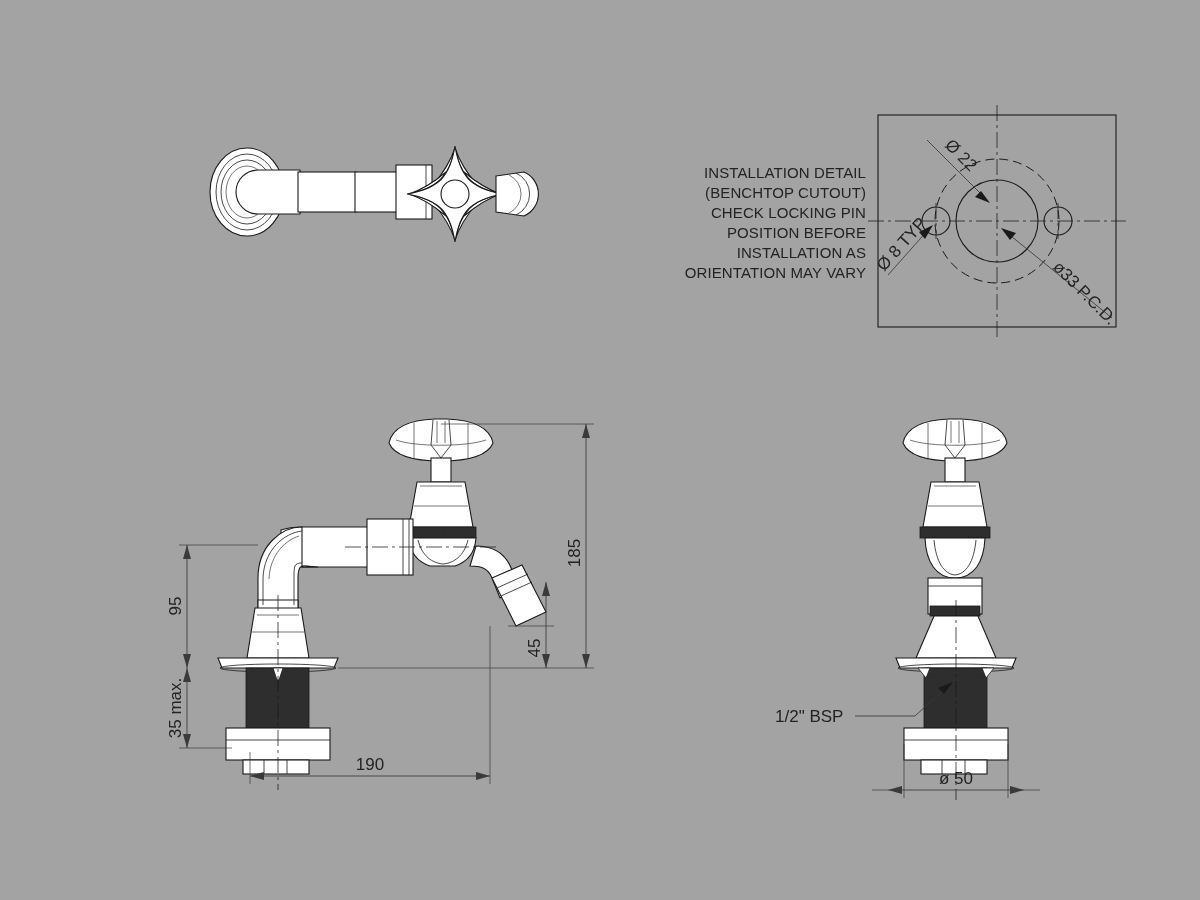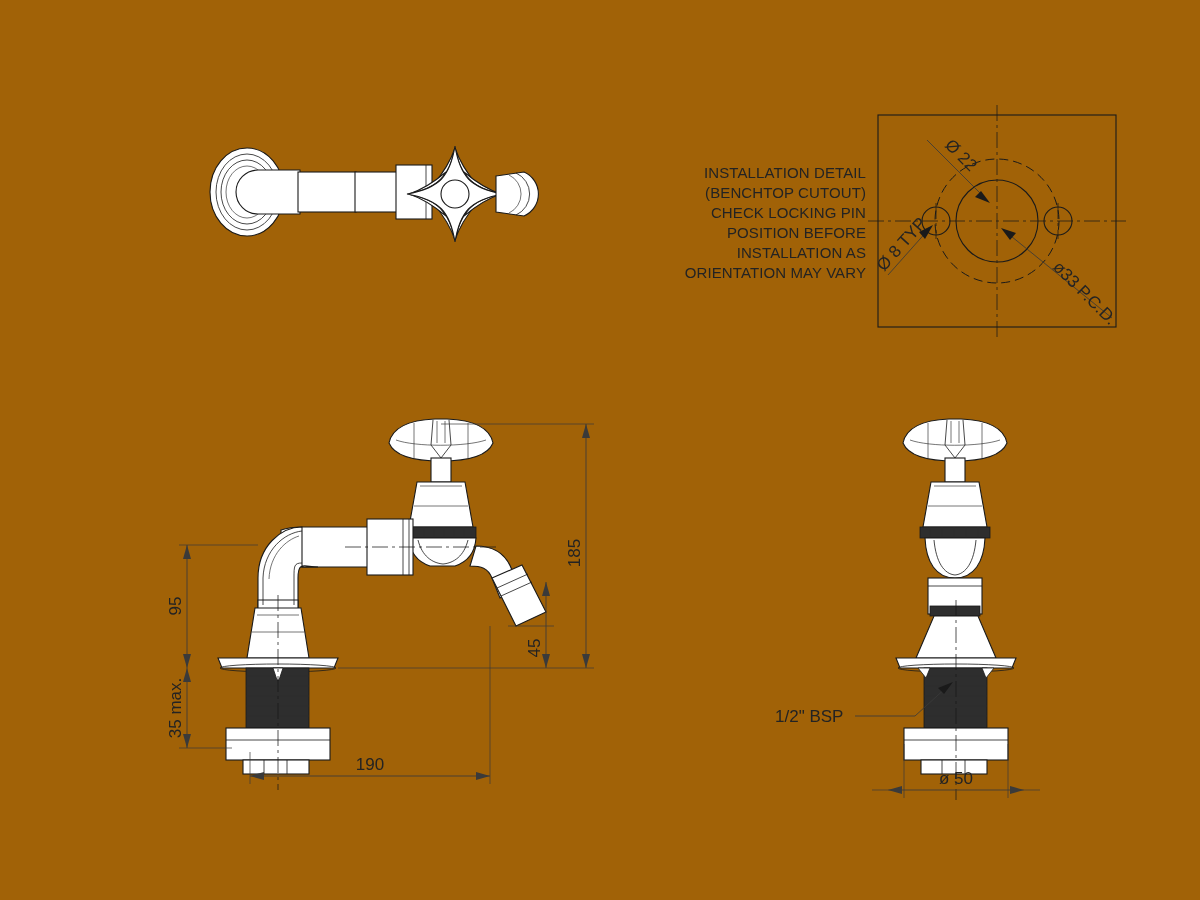--- a/index.html
+++ b/index.html
@@ -1,18 +1,18 @@
 <!DOCTYPE html>
 <html><head>
 <meta charset="utf-8">
 <style>
   html,body{margin:0;padding:0;background:#ffffff;}
   body{width:1200px;height:900px;overflow:hidden;
        font-family:"Liberation Sans","DejaVu Sans",sans-serif;}
-  #sheet{position:relative;width:1200px;height:900px;background:#a16207;}
+  #sheet{position:relative;width:1200px;height:900px;background:#a3a3a3;}
   svg{display:block;position:absolute;top:0;left:0;}
   .ln{fill:none;stroke:#1a1a1a;stroke-width:1.1;}
   .ln-thin{fill:none;stroke:#1a1a1a;stroke-width:0.8;}
   .ln-hair{fill:none;stroke:#2b2b2b;stroke-width:0.65;}
   .dim{fill:none;stroke:#3a3a3a;stroke-width:0.85;}
   .ext{fill:none;stroke:#3a3a3a;stroke-width:0.7;}
   .ctr{fill:none;stroke:#1a1a1a;stroke-width:0.75;
        stroke-dasharray:16 4 3 4;}
   .dashed{fill:none;stroke:#1a1a1a;stroke-width:1.0;stroke-dasharray:9 5;}
   .fillblk{fill:#2e2e2e;stroke:#1a1a1a;stroke-width:0.8;}

